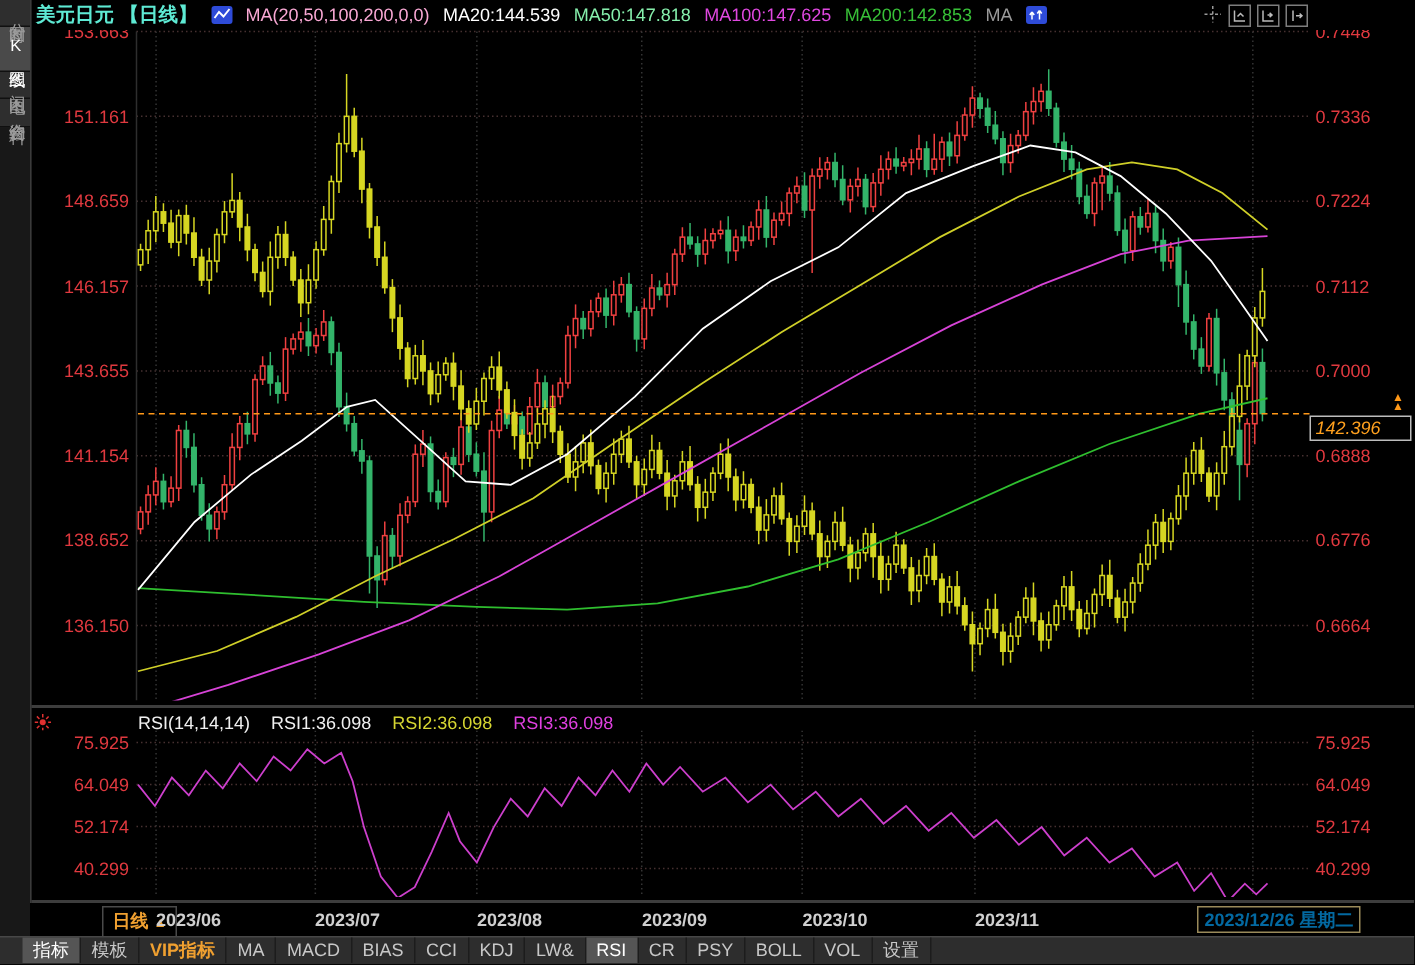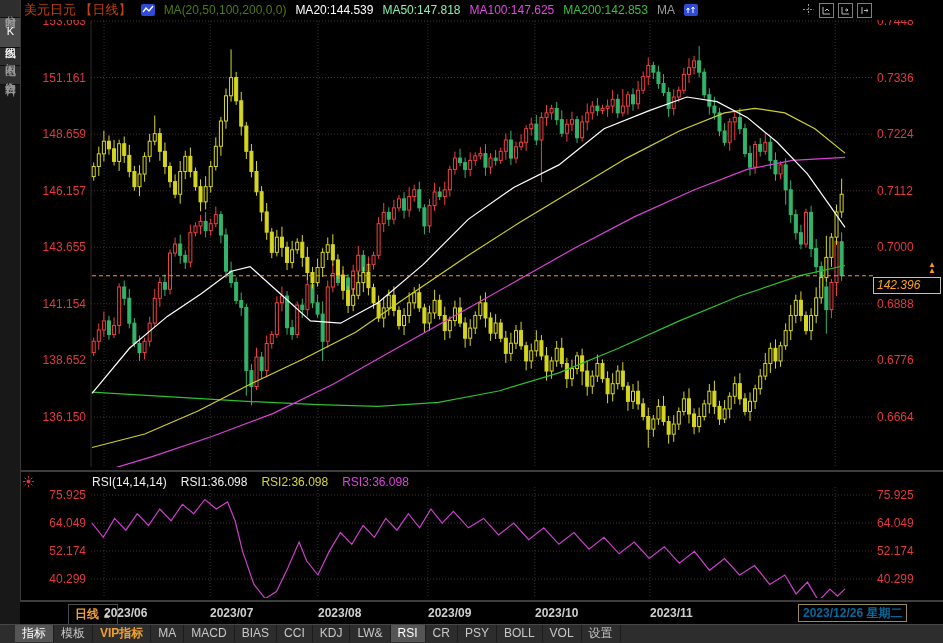--- a/index.html
+++ b/index.html
@@ -2,22 +2,22 @@
 <html><head>
 <meta charset="utf-8">
 <style>
   html,body{margin:0;padding:0;background:#000;}
   #app{position:relative;width:943px;height:643px;background:#000;overflow:hidden;
        font-family:"Liberation Sans",sans-serif;font-size:12px;color:#ddd;}
   #chart-svg{position:absolute;left:0;top:0;z-index:1;}
   
   .topbar{position:absolute;left:20px;top:0;right:0;height:20px;background:#000;z-index:5;
           display:flex;align-items:center;gap:9px;padding-left:4px;white-space:nowrap;}
-  .title{font-weight:normal;color:#c2410c;font-size:13px;}
-  .formula{color:#4d7c0f;}
+  .title{font-weight:bold;color:#5eead4;font-size:13px;}
+  .formula{color:#f9a8d4;}
   .blue-ic{display:inline-block;width:14px;height:12px;background:#2e4bd8;border-radius:2px;position:relative;flex:none;}
   .blue-ic svg{position:absolute;left:1px;top:1px;}
   .tr-icons{position:absolute;left:802px;top:3px;display:flex;gap:4px;z-index:6;}
   .icon-btn{width:13px;height:13px;border:1px solid #7e7e7e;background:#000;display:flex;align-items:center;justify-content:center;flex:none;}
   .icon-plain{width:13px;height:13px;border:none;background:none;display:flex;align-items:center;justify-content:center;flex:none;}
   
   .sidebar{position:absolute;left:0;top:0;width:20px;bottom:18px;background:#181818;border-right:1px solid #3a3a3a;z-index:5;}
   .side-tab{width:20px;padding:7px 0;display:flex;flex-direction:column;align-items:center;
             color:#9c9c9c;font-size:11px;line-height:13px;background:#2e2e2e;border-bottom:1px solid #101010;cursor:default;}
   .side-tab.sel{background:#4a4a4a;color:#fff;}

